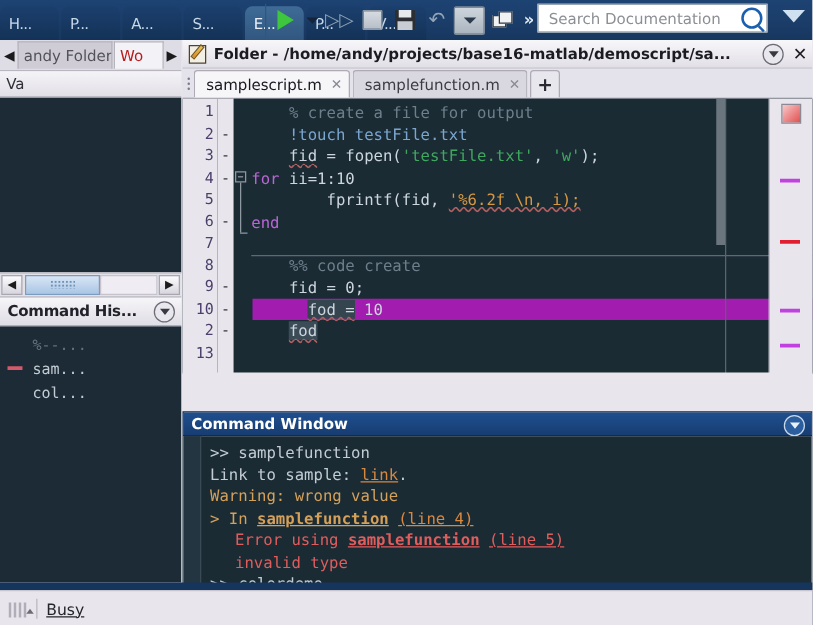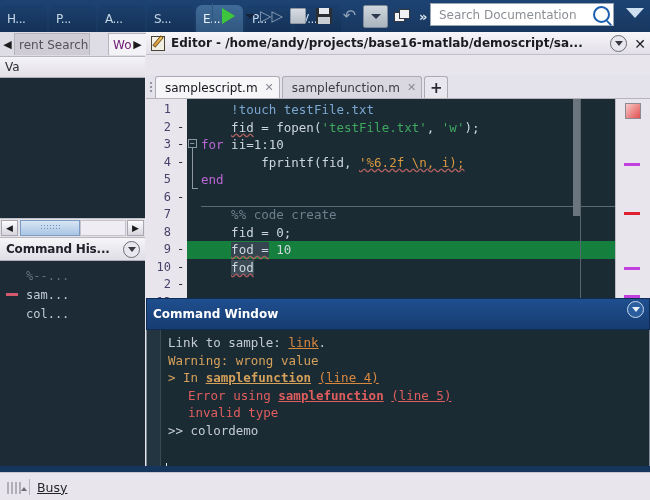--- a/index.html
+++ b/index.html
@@ -89,21 +89,21 @@
 
   .panel-tabs { position:relative; height:24px; background:#dedce4; border-bottom:1px solid #b9b6c0; }
   .arrow-l, .arrow-r { position:absolute; top:4px; width:13px; height:16px; display:flex; align-items:center; justify-content:center; color:#1b1b1b; font-size:11px; }
   .arrow-l { left:1px; } .arrow-r { left:131px; }
   .ptab {
     position:absolute; top:1px; height:22px; box-sizing:border-box;
     display:flex; align-items:center; font-size:12px; color:#43424a;
     padding:0 4px; overflow:hidden; white-space:nowrap;
   }
   .ptab.inactive { left:14px; width:76px; background:#cfccd6; border:1px solid #b6b3bd; border-bottom:none; color:#53525a; }
-  .ptab.active { left:108px; width:40px; background:#f3f2f6; border:1px solid #b6b3bd; border-bottom:none; color:#701a75; }
+  .ptab.active { left:91px; width:40px; background:#f3f2f6; border:1px solid #b6b3bd; border-bottom:none; color:#b91c1c; }
 
   .tbl-head { height:20px; background:linear-gradient(to bottom,#f4f3f7,#e2e0e7); border-bottom:1px solid #b0adb8; display:flex; position:relative; }
   .th { font-size:12px; color:#2f2f37; display:flex; align-items:center; padding-left:5px; box-sizing:border-box; }
   .th.name { width:117px; border-right:1px solid #b0adb8; }
   .th.val { width:28px; }
   .sortmark { margin-left:6px; font-size:10px; color:#43424a; }
   .tbl-body { height:140px; background:#1c2b36; }
 
   .hscroll { height:18px; background:#e3e1e8; border-top:1px solid #c2bfc9; display:flex; align-items:center; position:relative; }
   .hs-arrow { width:17px; height:16px; background:linear-gradient(to bottom,#fcfcfd,#d8d5de); border:1px solid #a9a6b0; box-sizing:border-box; display:flex; align-items:center; justify-content:center; font-size:9px; color:#1b1b1b; }
@@ -133,38 +133,38 @@
     height:22px; background:linear-gradient(to bottom,#f7f6f9,#e2e0e7);
     display:flex; align-items:center; position:relative; border-bottom:1px solid #c2bfc9;
   }
   .ed-ico { width:15px; height:14px; margin-left:5px; margin-right:5px; position:relative; }
   .ed-ico .pad { position:absolute; left:0; top:0; width:12px; height:13px; background:#f2efe4; border:1px solid #4b4335; }
   .ed-ico .pencil { position:absolute; left:5px; top:-1px; width:4px; height:13px; background:linear-gradient(to bottom,#f3c24a,#d98b2a); transform:rotate(40deg); border:1px solid #7a5a1c; box-sizing:border-box;}
   .ed-title-txt { font-size:12px; font-weight:bold; color:#1b1b22; white-space:nowrap; overflow:hidden; }
   .ed-title-btns { position:absolute; right:4px; top:3px; display:flex; align-items:center; }
   .xbtn { margin-left:7px; font-size:14px; font-weight:bold; color:#1b1b22; line-height:14px; cursor:pointer; }
 
-  .ed-tabs { height:23px; background:#e4e2ea; display:flex; align-items:flex-end; position:relative; border-bottom:1px solid #b6b3bd;margin-top:20px; }
+  .ed-tabs { height:23px; background:#e4e2ea; display:flex; align-items:flex-end; position:relative; border-bottom:1px solid #b6b3bd; }
   .gripdots { width:9px; height:23px; display:flex; flex-direction:column; align-items:center; justify-content:center; }
   .gripdots i { width:2px;height:2px;background:#7c7986;margin:1px 0;display:block;border-radius:50%; }
   .ftab { height:22px; box-sizing:border-box; display:flex; align-items:center; padding:0 5px 0 9px; font-size:12px; border:1px solid #aeabb5; border-bottom:none; border-radius:3px 3px 0 0; margin-right:2px; }
   .ftab.active { background:#f6f5f8; color:#17171d; }
   .ftab.inactive { background:#d9d7e0; color:#3c3b44;align-items:center; }
   .ftab .cx { margin-left:7px; color:#8c8995; font-size:11px; }
   .plustab { width:24px; height:22px; box-sizing:border-box; background:#e9e7ee; border:1px solid #aeabb5; border-bottom:none; border-radius:3px 3px 0 0; display:flex; align-items:center; justify-content:center; font-size:15px; font-weight:bold; color:#2b2a33; }
 
   .code-wrap { position:relative; height:220px; background:#1b2b34; display:flex; }
   .gutter { width:28px; background:#e8e6ec; text-align:right; padding-top:2px; box-sizing:border-box; font-family:"DejaVu Sans Mono", monospace; font-size:12px; color:#4b3f6b; }
   .gutter .ln { height:17.5px; line-height:17.5px; padding-right:3px; }
   .markcol { width:13px; background:#e8e6ec; padding-top:2px; box-sizing:border-box; font-family:"DejaVu Sans Mono", monospace; font-size:12px; color:#2b2a33; }
   .markcol .mk { height:17.5px; line-height:17.5px; text-align:center; }
   .codearea { position:relative; flex:1; background:#1b2b34; padding-top:2px; overflow:hidden;
     font-family:"DejaVu Sans Mono", monospace; font-size:12.5px; }
   .cline { height:17.5px; line-height:17.5px; white-space:pre; padding-left:14px; position:relative; color:#cdd6de; }
-  .cline.current { background:#15803d; }
+  .cline.current { background:#a21caf;margin-left:15px; }
   .c-comment { color:#6e7f8c; }
   .c-keyword { color:#bb66d6; }
   .c-string  { color:#3fa85f; }
   .c-shell   { color:#7aa6d0; }
   .c-fmt     { color:#d99840; }
   .c-num     { color:#cdd6de; }
   .c-var-underline { text-decoration: underline wavy #b06060; text-decoration-skip-ink:none; }
   .c-sel { background:#3c4c57; }
   .c-hl  { background:#35454f; }
   .sec-divider { position:absolute; left:14px; right:0; top:0; height:1px; background:#5d6a73; }
@@ -173,23 +173,23 @@
   .fold-foot { position:absolute; left:5px; top:52px; width:6px; height:1px; background:#8d98a1; }
   .vsplit { position:absolute; top:0; bottom:0; left:393px; width:1px; background:#59646d; }
   .rightgutter { position:absolute; right:0; top:0; width:34px; height:220px; background:#e8e6ec; border-left:1px solid #bdbac4; }
   .rg-box { position:absolute; left:9px; top:4px; width:14px; height:14px; background:linear-gradient(135deg,#f9c9c9,#e05050); border:1px solid #8c8995; }
   .rg-mark { position:absolute; left:8px; width:16px; height:3px; }
   .codescroll { position:absolute; left:386px; top:0; width:7px; height:117px; background:#6b757d; }
 
   
   .cmdwin { position:absolute; left:146px; top:298px; width:504px; height:174px; background:#e8e6ec; }
   .cw-head {
-    height:32px; background:linear-gradient(to bottom,#1f4f8f,#173d72);
+    height:20px; background:linear-gradient(to bottom,#1f4f8f,#173d72);
     border:1px solid #0f2c54; box-sizing:border-box;
-    display:flex; align-items:center; position:relative;
+    display:flex; align-items:center; position:relative;margin-top:31px;
   }
   .cw-title { font-size:12px; font-weight:bold; color:#ffffff; margin-left:6px; }
   .cw-dotbtn { position:absolute; right:5px; top:2px; width:15px; height:15px; border:1px solid #c8d8e8; border-radius:50%; background:#2a5e9e; display:flex; align-items:center; justify-content:center; }
   .cw-dotbtn .dd { width:0;height:0;border-left:4px solid transparent;border-right:4px solid transparent;border-top:5px solid #e8f0f8; }
   .cw-body { position:relative; height:152px; background:#1b2b34; border:1px solid #7f8b96; border-top:none; box-sizing:border-box; display:flex; }
   .cw-lgut { width:13px; background:#223540; border-right:1px solid #3a4a55; }
   .cw-text { flex:1; padding:4px 0 0 7px; font-family:"DejaVu Sans Mono", monospace; font-size:12.5px; }
   .cw-line { height:17.5px; line-height:17.5px; white-space:pre; color:#c3ccd4; }
   .cw-warn { color:#d4a05a; }
   .cw-err  { color:#e05d5d;margin-left:20px; }
@@ -280,21 +280,21 @@
     <div class="ribbon-caret"></div>
   </div>
 
   <div class="leftcol">
 
     <div class="panel-tabs">
       <div class="arrow-l">
           <span>◀</span>
         </div>
       <div class="ptab inactive">
-          <span>rent Search</span>
+          <span>andy Folder</span>
         </div>
       <div class="ptab active">
           <span>Wo</span>
         </div>
       <div class="arrow-r">
           <span>▶</span>
         </div>
     </div>
 
     <div class="tbl-head">
@@ -331,21 +331,21 @@
       </div>
     </div>
   </div>
 
   <div class="editor">
     <div class="ed-title">
       <span class="ed-ico">
           <i class="pad"></i>
           <i class="pencil"></i>
         </span>
-      <span class="ed-title-txt">Editor - /home/andy/projects/base16-matlab/demoscript/sa...</span>
+      <span class="ed-title-txt">Folder - /home/andy/projects/base16-matlab/demoscript/sa...</span>
       <span class="ed-title-btns">
         <span class="dotbtn" style="position:static;display:inline-flex">
             <span class="dd"></span>
           </span>
         <span class="xbtn">✕</span>
       </span>
     </div>
 
     <div class="ed-tabs">
       <span class="gripdots">
@@ -390,20 +390,21 @@
         <div class="mk">-</div>
         <div class="mk"></div>
         <div class="mk"></div>
         <div class="mk">-</div>
         <div class="mk">-</div>
         <div class="mk">-</div>
         <div class="mk"></div>
       </div>
 
       <div class="codearea">
+        <div class="cline"><span class="c-comment">    % create a file for output</span></div>
         <div class="cline"><span class="c-shell">    !touch testFile.txt</span></div>
         <div class="cline">    <span class="c-var-underline">fid</span> = fopen(<span class="c-string">'testFile.txt'</span>, <span class="c-string">'w'</span>);</div>
         <div class="cline"><span class="fold-box">−</span><span class="c-keyword">for</span> ii=1:10<span class="fold-line"></span><span class="fold-foot"></span></div>
         <div class="cline">        fprintf(fid, <span class="c-fmt c-var-underline">'%6.2f \n, i);</span></div>
         <div class="cline"><span class="c-keyword">end</span></div>
         <div class="cline"></div>
         <div class="cline"><span class="sec-divider"></span><span class="c-comment">    %% code create</span></div>
         <div class="cline">    fid = <span class="c-num">0</span>;</div>
         <div class="cline current">    <span class="c-hl c-var-underline">fod =</span> <span class="c-num">10</span></div>
         <div class="cline">    <span class="c-sel c-var-underline">fod</span></div>
@@ -425,20 +426,21 @@
   <div class="cmdwin">
     <div class="cw-head">
       <span class="cw-title">Command Window</span>
       <div class="cw-dotbtn">
           <span class="dd"></span>
         </div>
     </div>
     <div class="cw-body">
       <div class="cw-lgut"></div>
       <div class="cw-text">
+        <div class="cw-line"><span>&gt;&gt; samplefunction</span></div>
         <div class="cw-line"><span>Link to sample: </span><span class="cw-link">link</span><span>.</span></div>
         <div class="cw-line cw-warn"><span>Warning: wrong value</span></div>
         <div class="cw-line cw-warn"><span>&gt; In </span><span class="cw-bold-link">samplefunction</span><span> </span><span class="cw-link">(line 4)</span></div>
         <div class="cw-line cw-err"><span>Error using </span><span class="cw-bold-err">samplefunction</span><span> </span><span class="cw-err-link">(line 5)</span></div>
         <div class="cw-line cw-err"><span>invalid type</span></div>
         <div class="cw-line"><span>&gt;&gt; colordemo</span></div>
       </div>
       <div class="cw-prompt-row">
         <span class="fx">
             <span>fx</span>

